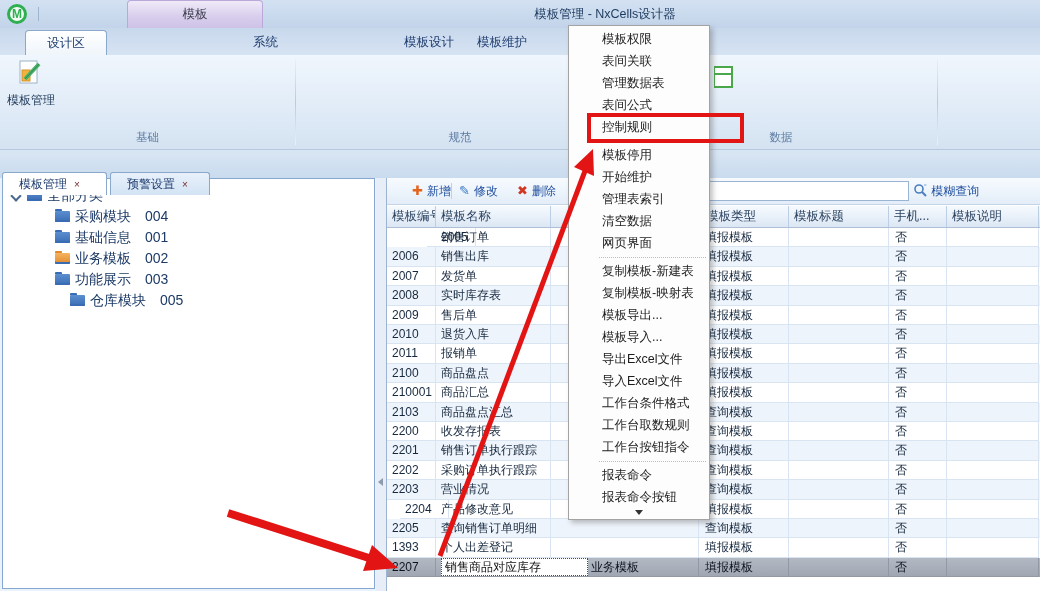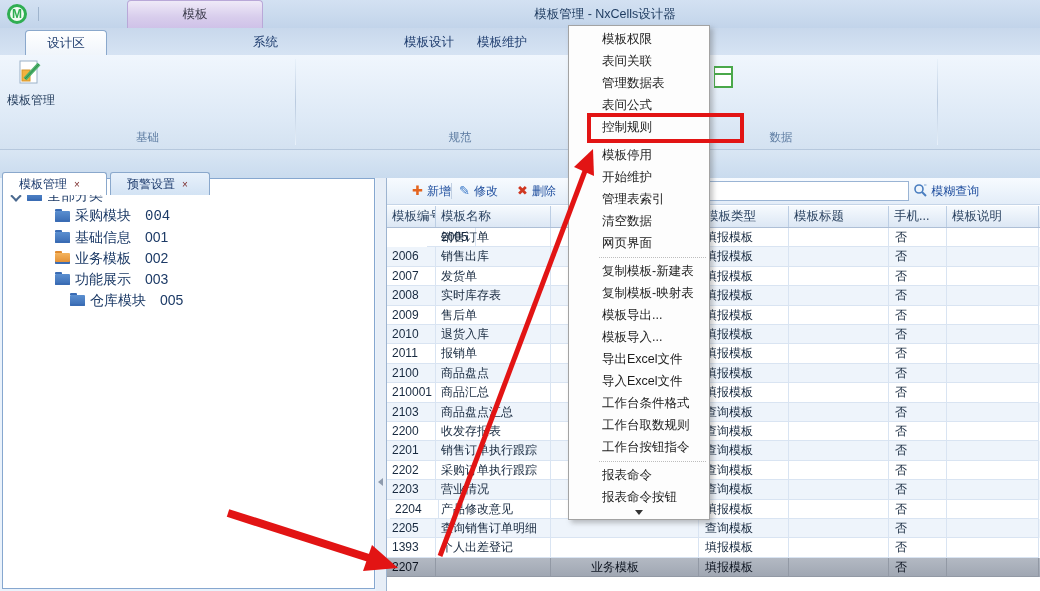--- a/index.html
+++ b/index.html
@@ -173,21 +173,21 @@
 <div class="abs doctabs" id="doctabs"></div>
 
 <div class="abs treepanel" id="treepanel">
     <div class="trow" style="left: 0px; top: 6px; width: 370px;">
       <div class="chev"></div>
       <div class="folder" style="left: 24px; top: 5px;"></div>
       <div class="abs" style="left: 44px; top: 0px;">全部分类</div>
     </div>
     <div class="trow" style="left: 0px; top: 27px; width: 370px;">
       <div class="folder" style="left: 52px; top: 5px;"></div>
-      <div class="abs" style="left: 72px; top: 0px; font-family: Liberation Mono, monospace;">采购模块<span class="tcode">004</span></div>
+      <div class="abs" style="left: 72px; top: 0px;">采购模块<span class="tcode">004</span></div>
     </div>
     <div class="trow" style="left: 0px; top: 48px; width: 370px;">
       <div class="folder" style="left: 52px; top: 5px;"></div>
       <div class="abs" style="left: 72px; top: 0px;">基础信息<span class="tcode">001</span></div>
     </div>
     <div class="trow" style="left: 0px; top: 69px; width: 370px;">
       <div class="folder open" style="left: 52px; top: 5px;"></div>
       <div class="abs" style="left: 72px; top: 0px;">业务模板<span class="tcode">002</span></div>
     </div>
     <div class="trow" style="left: 0px; top: 90px; width: 370px;">
@@ -349,21 +349,21 @@
       <div class="gr stripe" style="top: 252.2px;">
         <div class="gc" style="left: 0px; width: 49px; padding-left: 5px;">2203</div>
         <div class="gc" style="left: 49px; width: 115px; padding-left: 5px;">营业情况</div>
         <div class="gc" style="left: 164px; width: 148px; padding-left: 40px;"></div>
         <div class="gc" style="left: 312px; width: 90px; padding-left: 6px;">查询模板</div>
         <div class="gc" style="left: 402px; width: 100px; padding-left: 5px;"></div>
         <div class="gc" style="left: 502px; width: 58px; padding-left: 6px;">否</div>
         <div class="gc" style="left: 560px; width: 92px; padding-left: 5px;"></div>
       </div>
       <div class="gr plain" style="top: 271.6px;">
-        <div class="gc" style="left: 3px; width: 49px; padding-left: 5px;">2204</div>
+        <div class="gc" style="left: 13px; width: 49px; padding-left: 5px;">2204</div>
         <div class="gc" style="left: 49px; width: 115px; padding-left: 5px;">产品修改意见</div>
         <div class="gc" style="left: 164px; width: 148px; padding-left: 40px;"></div>
         <div class="gc" style="left: 312px; width: 90px; padding-left: 6px;">填报模板</div>
         <div class="gc" style="left: 402px; width: 100px; padding-left: 5px;"></div>
         <div class="gc" style="left: 502px; width: 58px; padding-left: 6px;">否</div>
         <div class="gc" style="left: 560px; width: 92px; padding-left: 5px;"></div>
       </div>
       <div class="gr stripe" style="top: 291px;">
         <div class="gc" style="left: 0px; width: 49px; padding-left: 5px;">2205</div>
         <div class="gc" style="left: 49px; width: 115px; padding-left: 5px;">查询销售订单明细</div>
@@ -383,20 +383,21 @@
         <div class="gc" style="left: 560px; width: 92px; padding-left: 5px;"></div>
       </div>
       <div class="gr selected" style="top: 329.8px;">
         <div class="gc" style="left: 0px; width: 49px; padding-left: 5px;">2207</div>
         <div class="gc" style="left: 49px; width: 115px; padding-left: 5px;"></div>
         <div class="gc" style="left: 164px; width: 148px; padding-left: 40px;">业务模板</div>
         <div class="gc" style="left: 312px; width: 90px; padding-left: 6px;">填报模板</div>
         <div class="gc" style="left: 402px; width: 100px; padding-left: 5px;"></div>
         <div class="gc" style="left: 502px; width: 58px; padding-left: 6px;">否</div>
         <div class="gc" style="left: 560px; width: 92px; padding-left: 5px;"></div>
+        <div class="editorbox">销售商品对应库存</div>
       </div>
     </div>
 </div>
 
 <div class="abs cmenu" id="cmenu">
     <div class="mi">模板权限</div>
     <div class="mi">表间关联</div>
     <div class="mi">管理数据表</div>
     <div class="mi">表间公式</div>
     <div class="mi">控制规则</div>

